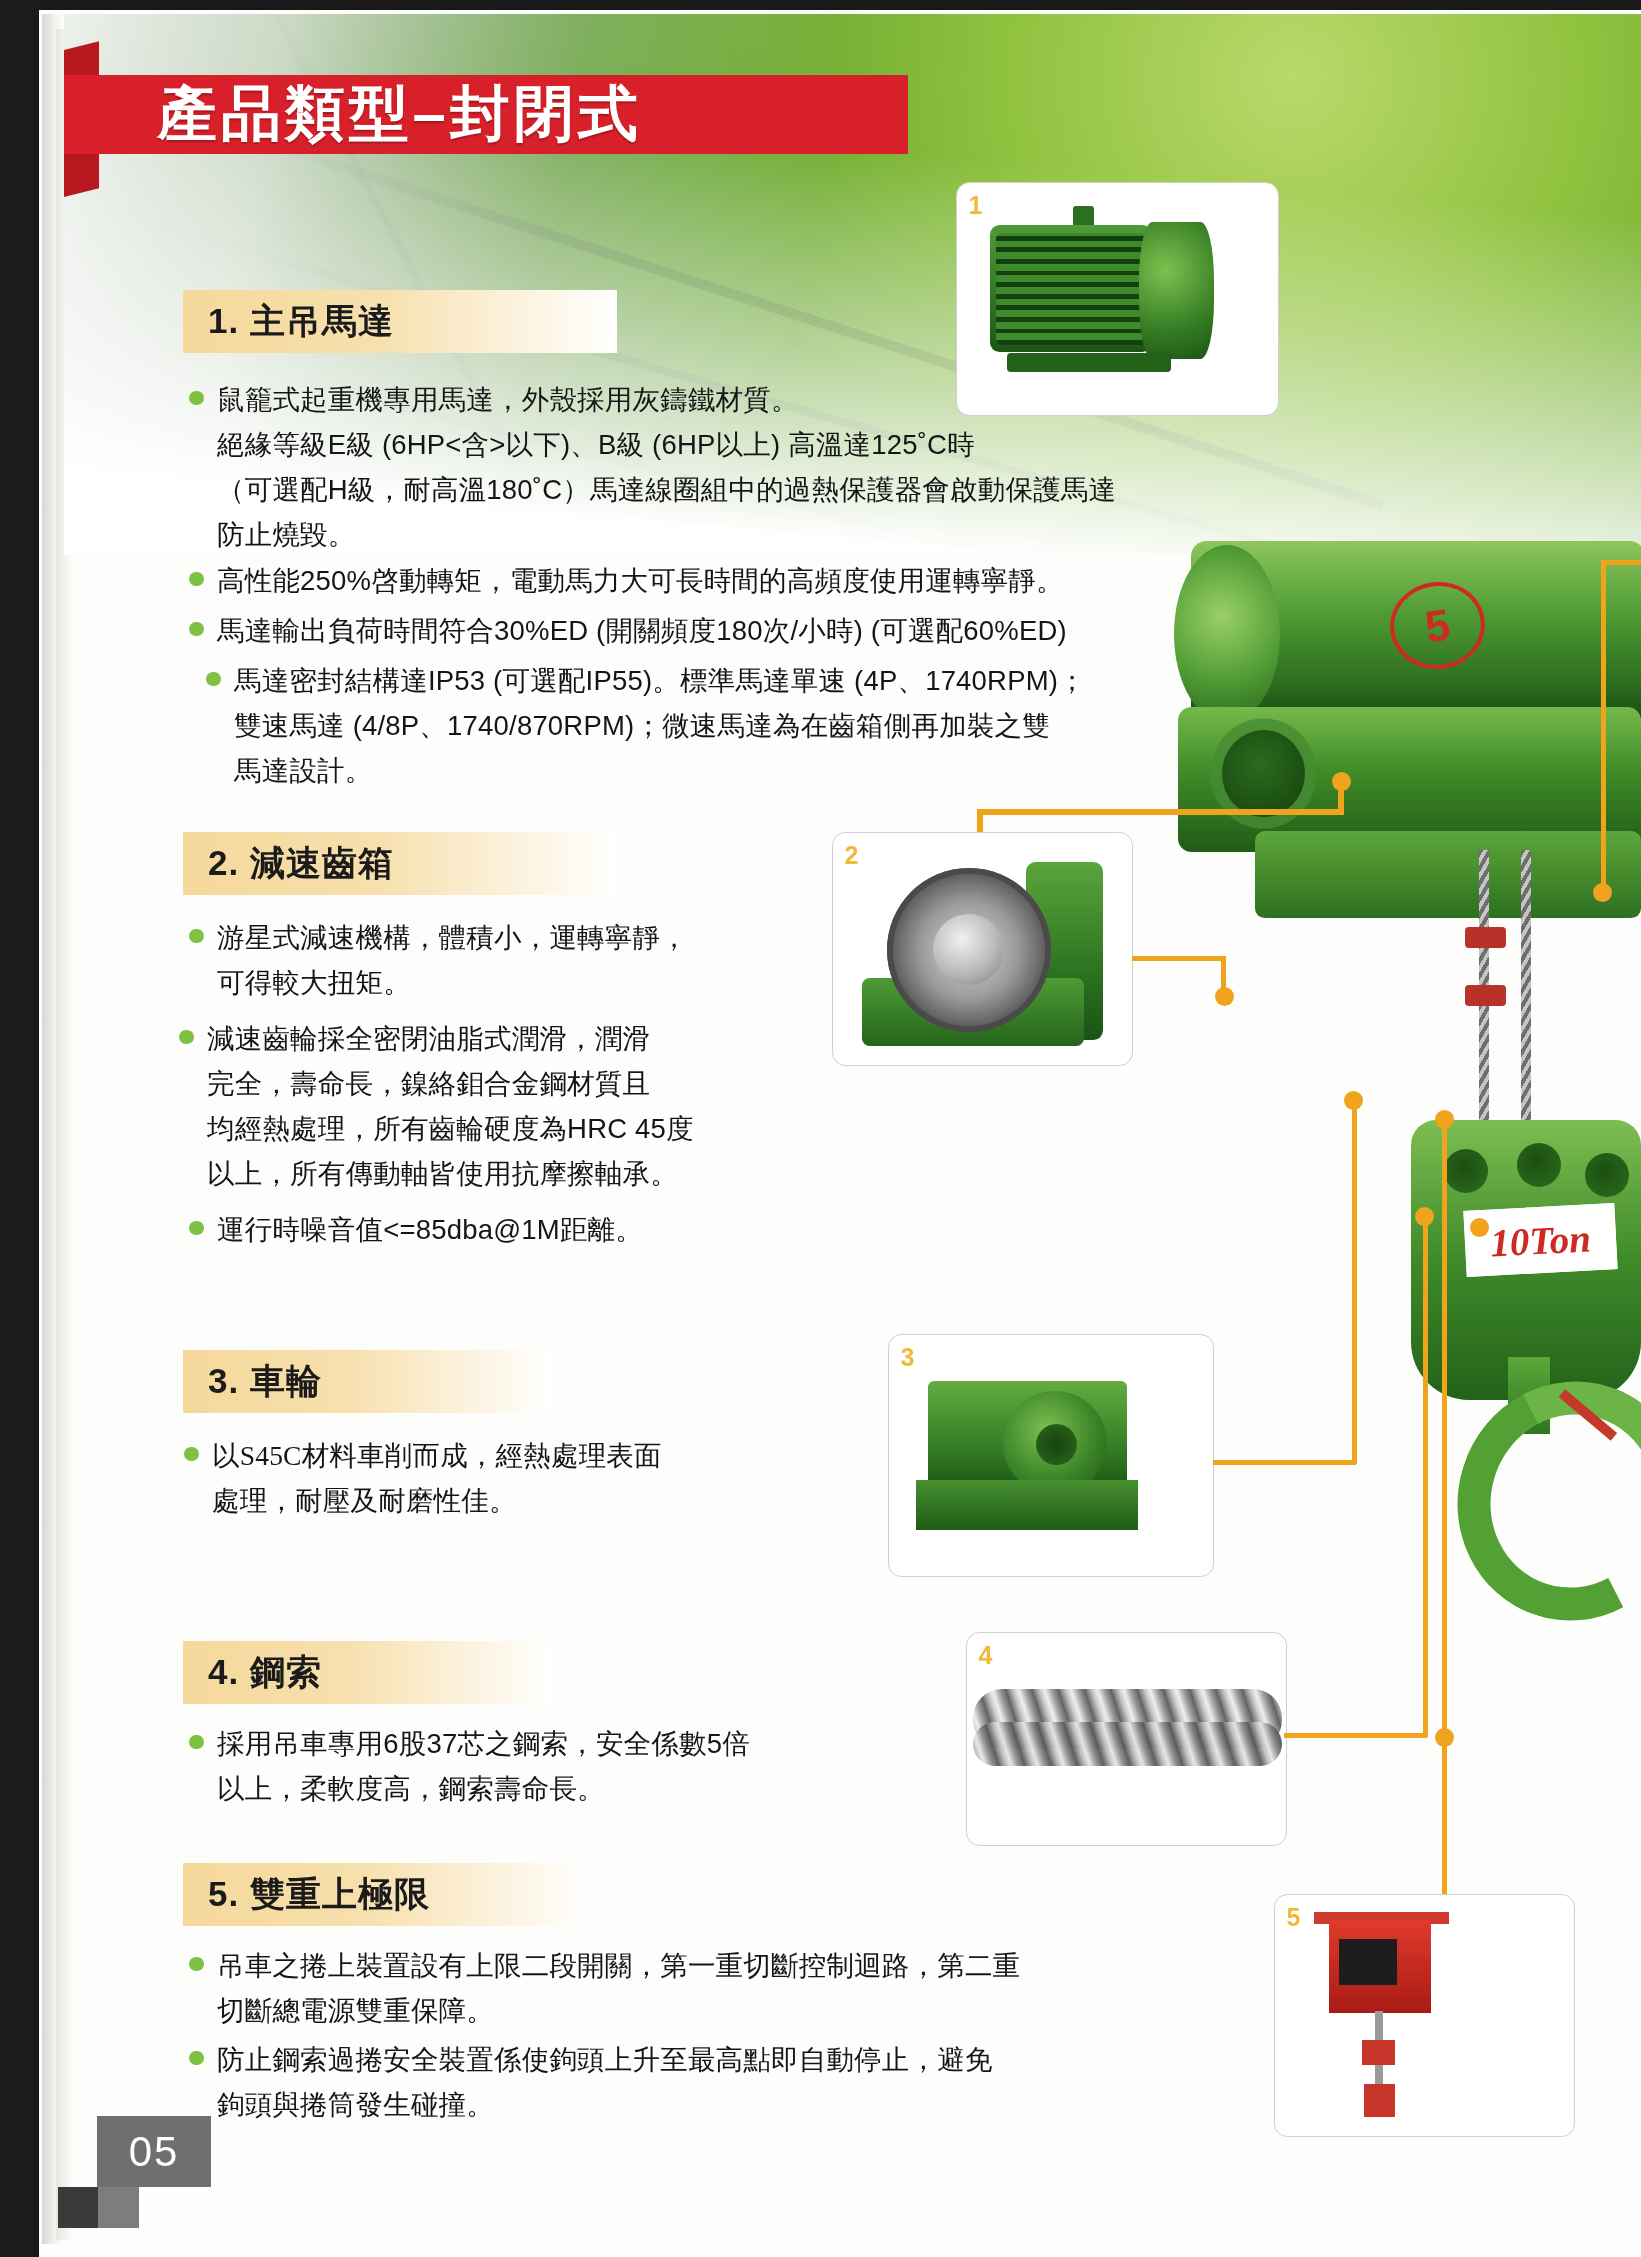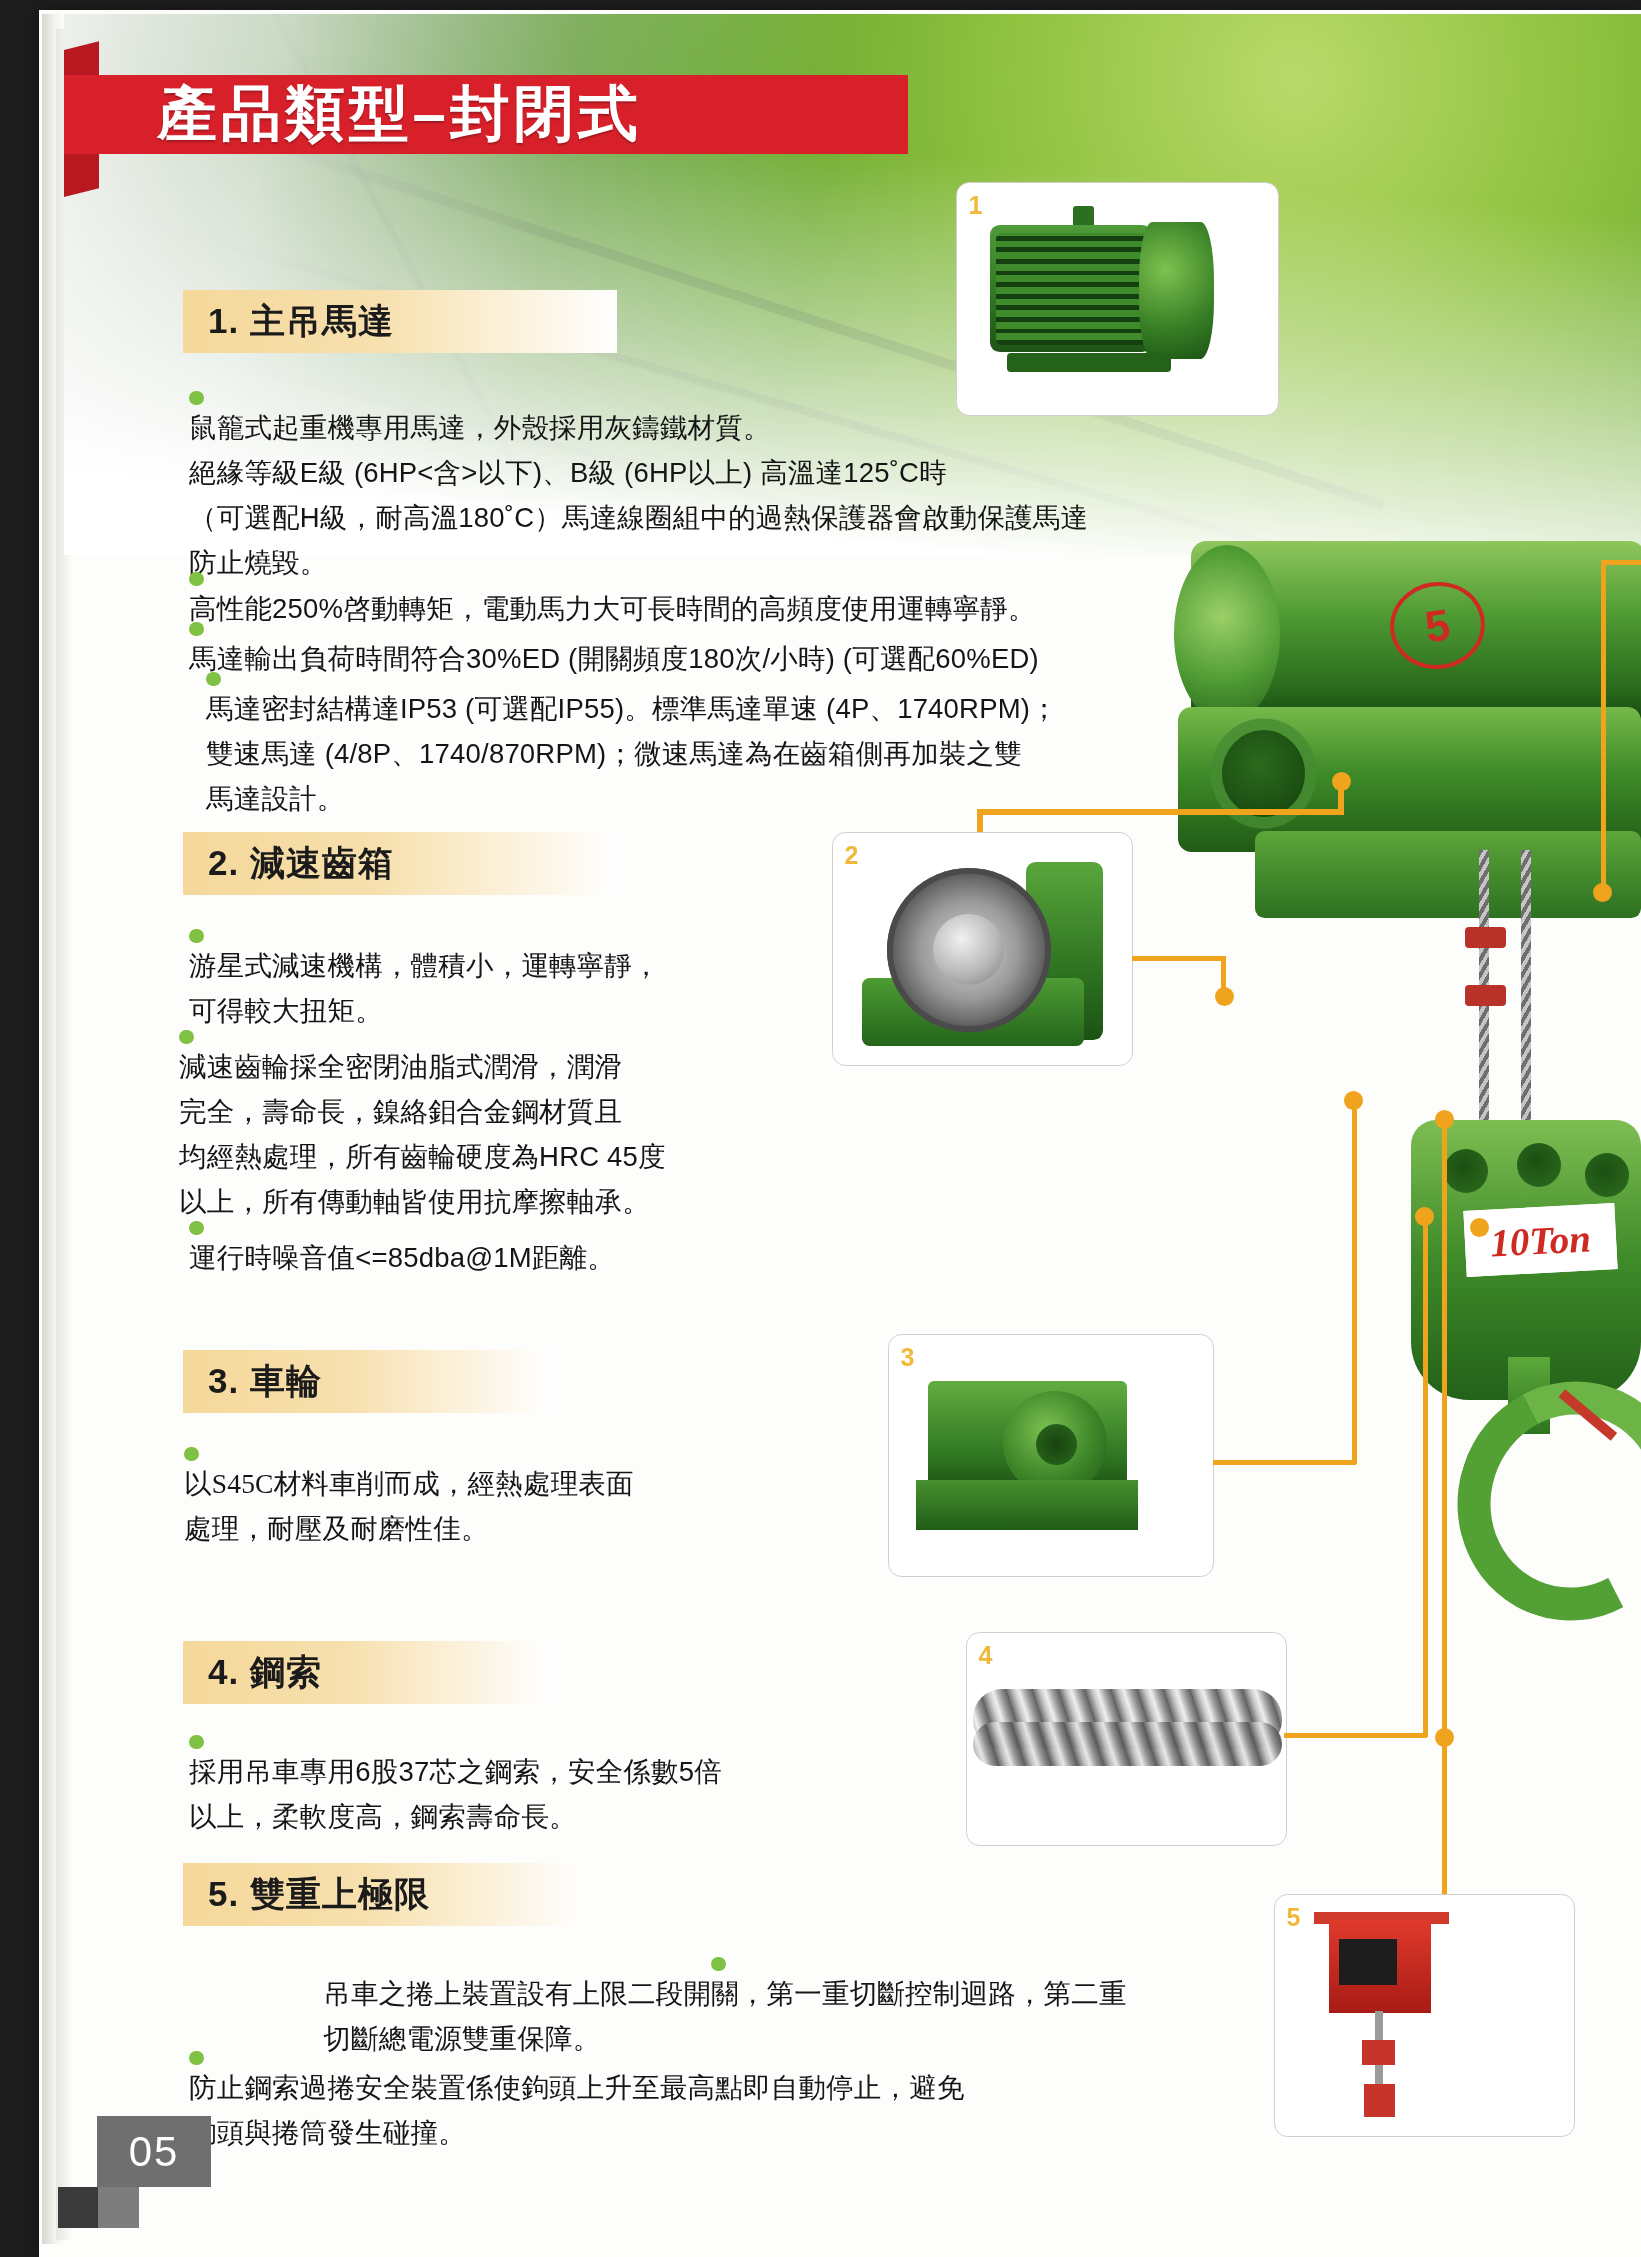--- a/index.html
+++ b/index.html
@@ -132,21 +132,20 @@
     font-weight: bold;
     color: #1b1b1b;
     letter-spacing: 1px;
   }
 
   
   .bul {
     position: absolute;
     display: flex;
     align-items: flex-start;
-    flex-direction: column;
   }
   .bul .dot {
     width: 14.5px;
     height: 14.5px;
     border-radius: 50%;
     background: #7fc142;
     margin-top: 13.5px;
     margin-right: 13.5px;
     flex: 0 0 auto;
   }
@@ -542,21 +541,21 @@
 
   <div class="thumb" style="left:966px; top:1632px; width:319px; height:212px;">
     <div class="num">4</div>
     <div class="rope"></div>
     <div class="rope2"></div>
   </div>
 
   <div class="sec-head" style="left:183px; top:1863px; width:406px;">
     <span>5. 雙重上極限</span>
   </div>
-  <div class="bul" style="left:189px; top:1943px; width:1072px;align-items:center;">
+  <div class="bul" style="left:189px; top:1943px; width:1072px;">
     <div class="dot"></div>
     <div class="txt" style="white-space:pre-line;">吊車之捲上裝置設有上限二段開關，第一重切斷控制迴路，第二重
 切斷總電源雙重保障。</div>
   </div>
   <div class="bul" style="left:189px; top:2037px; width:1072px;">
     <div class="dot"></div>
     <div class="txt" style="white-space:pre-line;">防止鋼索過捲安全裝置係使鉤頭上升至最高點即自動停止，避免
 鉤頭與捲筒發生碰撞。</div>
   </div>
 

